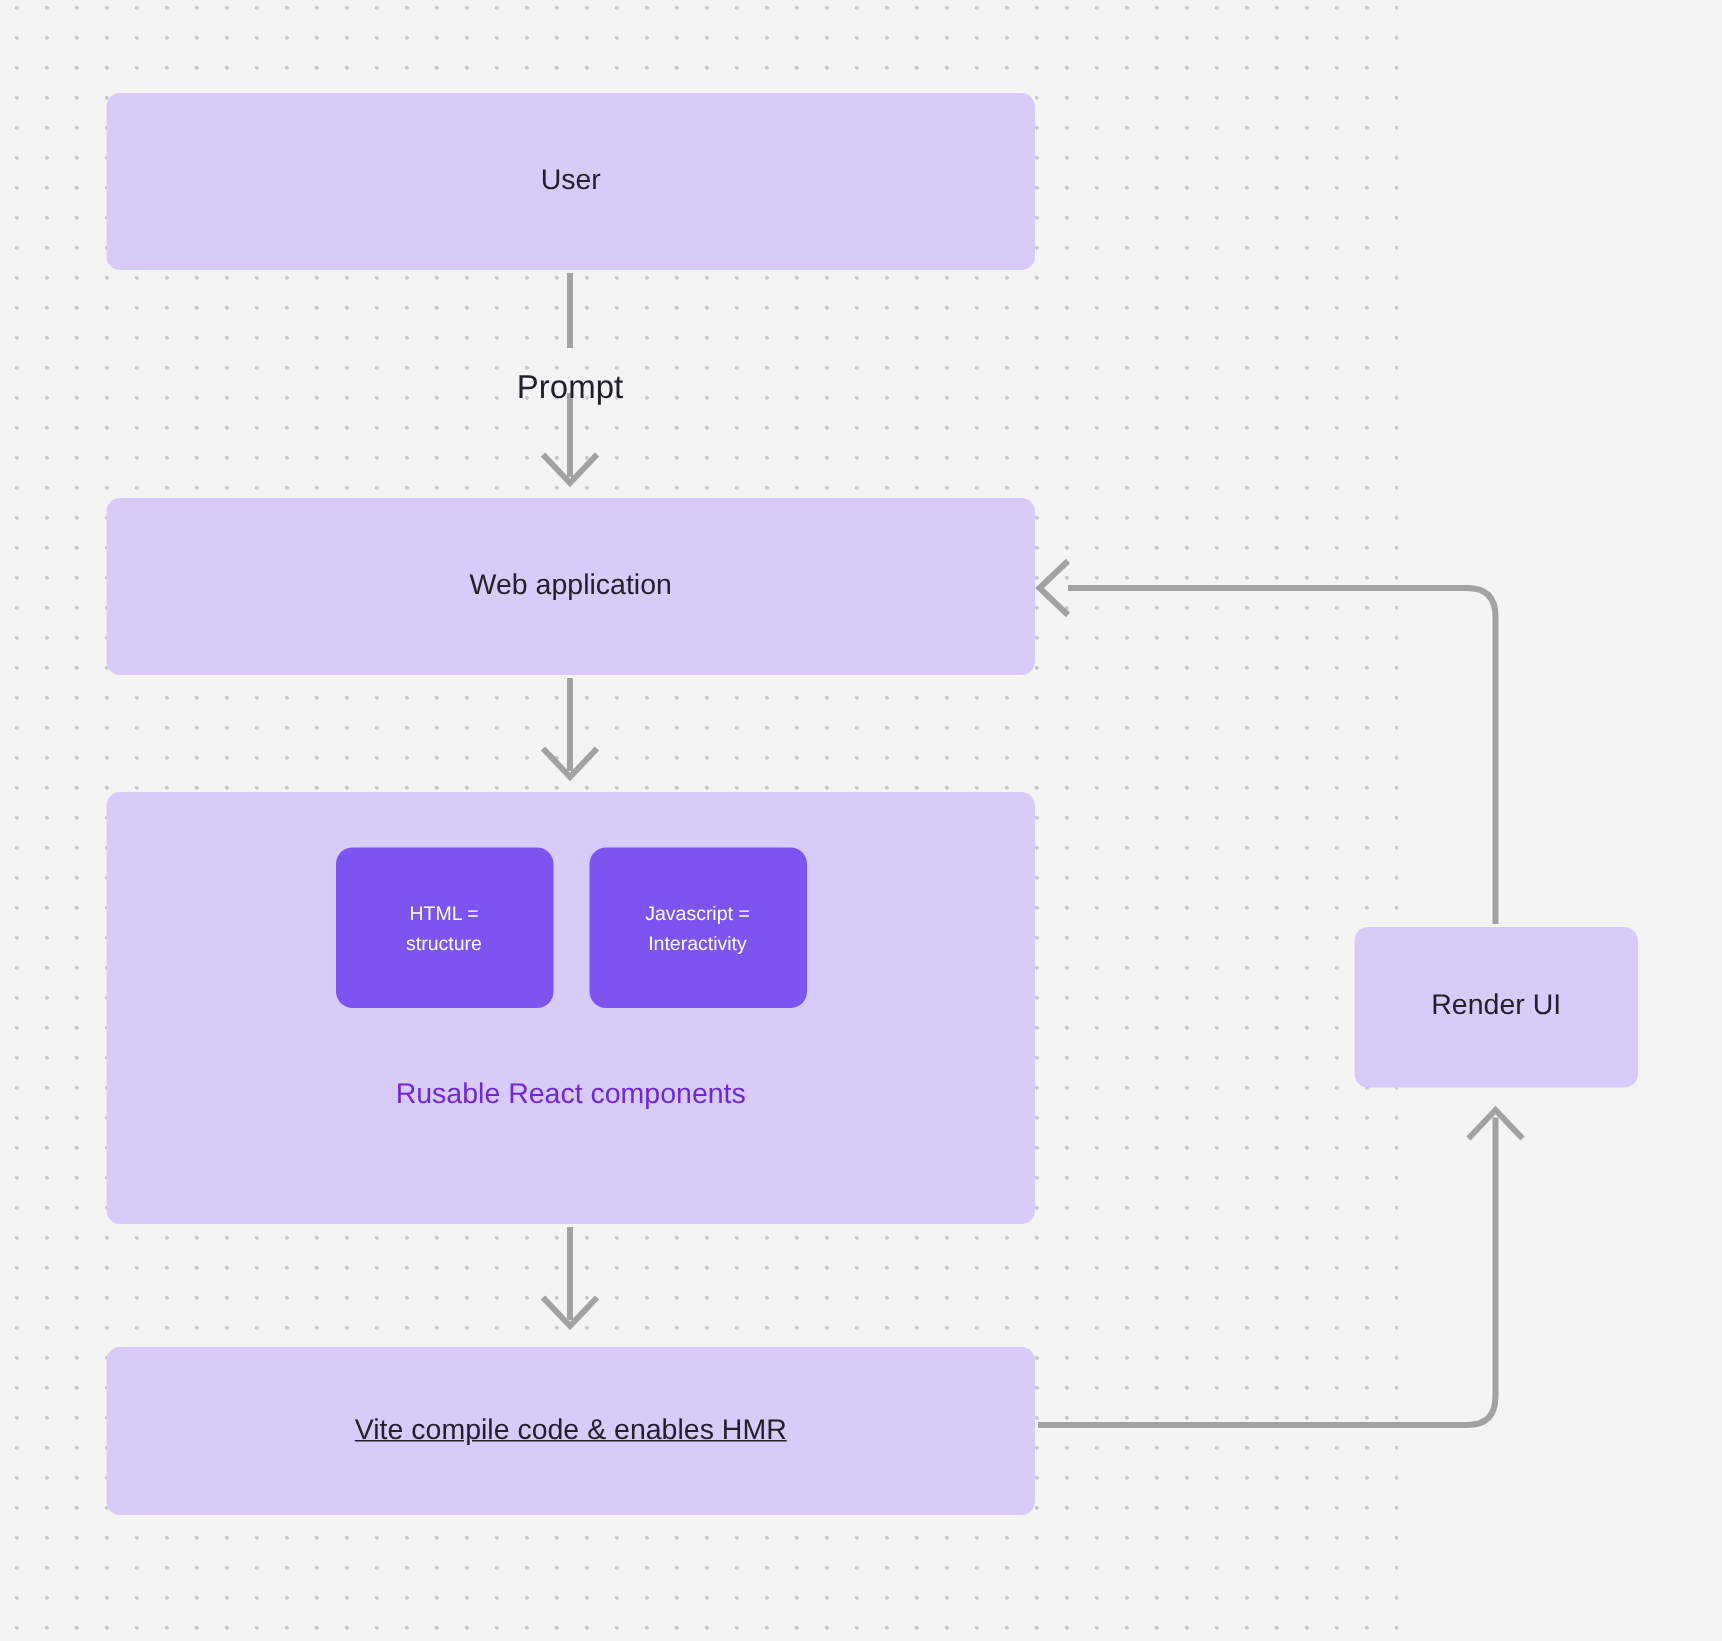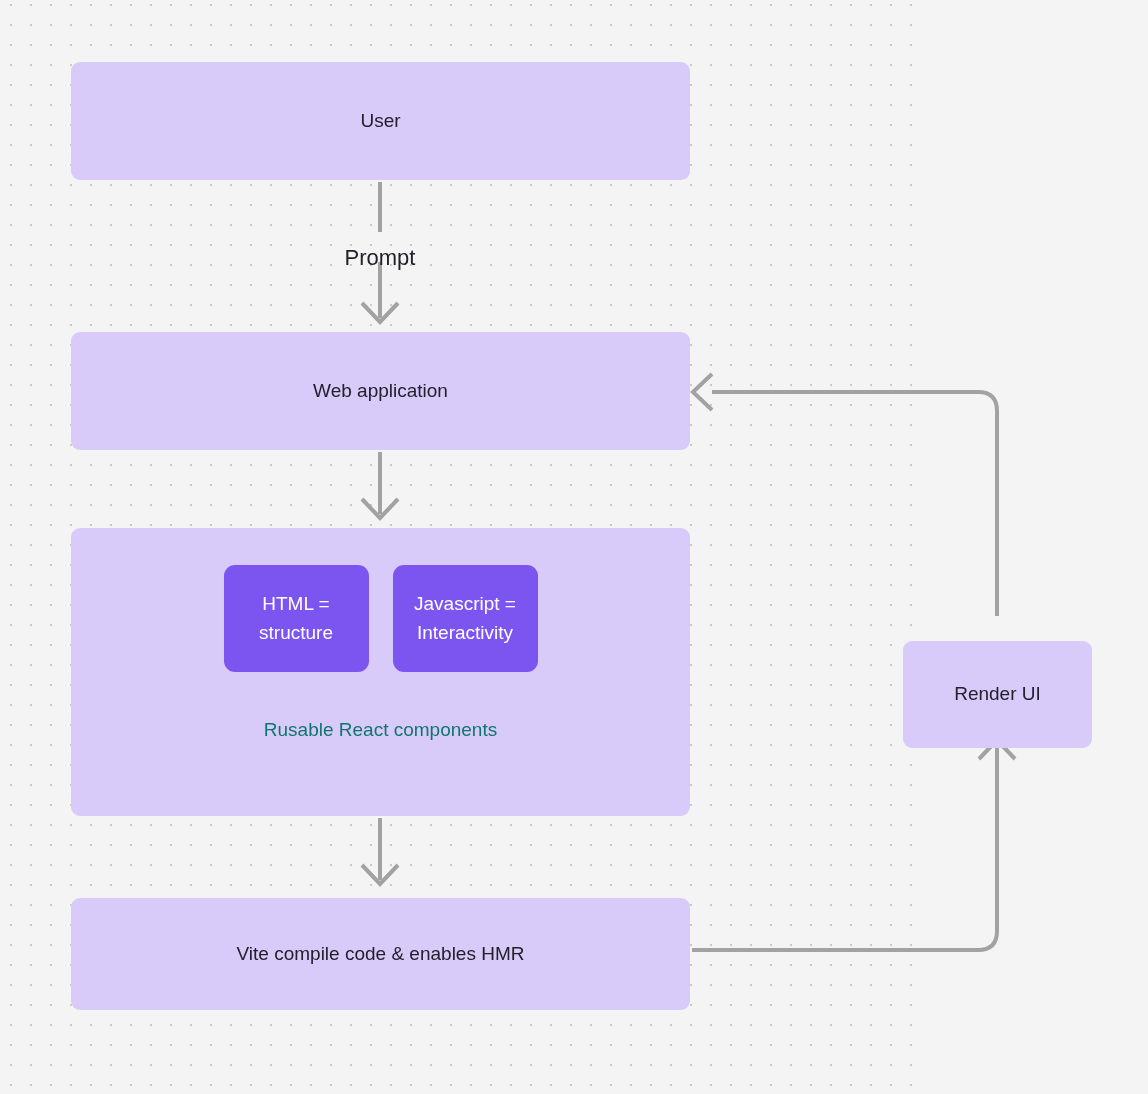--- a/index.html
+++ b/index.html
@@ -15,20 +15,21 @@
     background: #f4f4f4;
   }
   #canvas {
     position: relative;
     width: 912px;
     height: 1094px;
     background-color: #f4f4f4;
     background-image: radial-gradient(circle at 1.2px 1.2px, #c9c9c9 1.2px, transparent 1.3px);
     background-size: 20px 20px;
     background-position: 10px 4px;
+    padding-left: 20px;
   }
   .node {
     position: absolute;
     box-sizing: border-box;
     background: #d9cbf9;
     border-radius: 9px;
     display: flex;
     align-items: center;
     justify-content: center;
     color: #23202b;
@@ -37,22 +38,22 @@
     text-align: center;
   }
   .node-label {
     display: block;
     padding: 0 12px;
   }
   #node-user      { left: 71px;  top: 62px;  width: 619px; height: 118px; }
   #node-webapp    { left: 71px;  top: 332px; width: 619px; height: 118px; justify-content: center; }
   #node-group     { left: 71px;  top: 528px; width: 619px; height: 288px;
                     display: block; }
-  #node-vite      { left: 71px;  top: 898px; width: 619px; height: 112px; }
-  #node-render    { left: 903px; top: 618px; width: 189px; height: 107px; margin-top: 23px; }
+  #node-vite      { left: 71px;  top: 898px; width: 619px; height: 112px; text-decoration: underline; }
+  #node-render    { left: 903px; top: 618px; width: 189px; height: 107px; }
 
   .group-row {
     position: absolute;
     left: 0;
     top: 37px;
     width: 619px;
     display: flex;
     justify-content: center;
     gap: 24px;
   }
@@ -60,31 +61,31 @@
     box-sizing: border-box;
     width: 145px;
     height: 107px;
     background: #7c55f0;
     border-radius: 11px;
     display: flex;
     align-items: center;
     justify-content: center;
     text-align: center;
     color: #ffffff;
-    font-size: 19px;
+    font-size: 13px;
     line-height: 1.5;
     padding: 0 6px;
   }
   .group-caption {
     position: absolute;
     left: 0;
     top: 190px;
     width: 619px;
     text-align: center;
-    color: #0f766e;
+    color: #6d28d9;
     font-size: 19px;
   }
 
   .edge-label {
     position: absolute;
     color: #23202b;
     font-size: 22px;
     text-align: center;
     background: transparent;
     white-space: nowrap;

